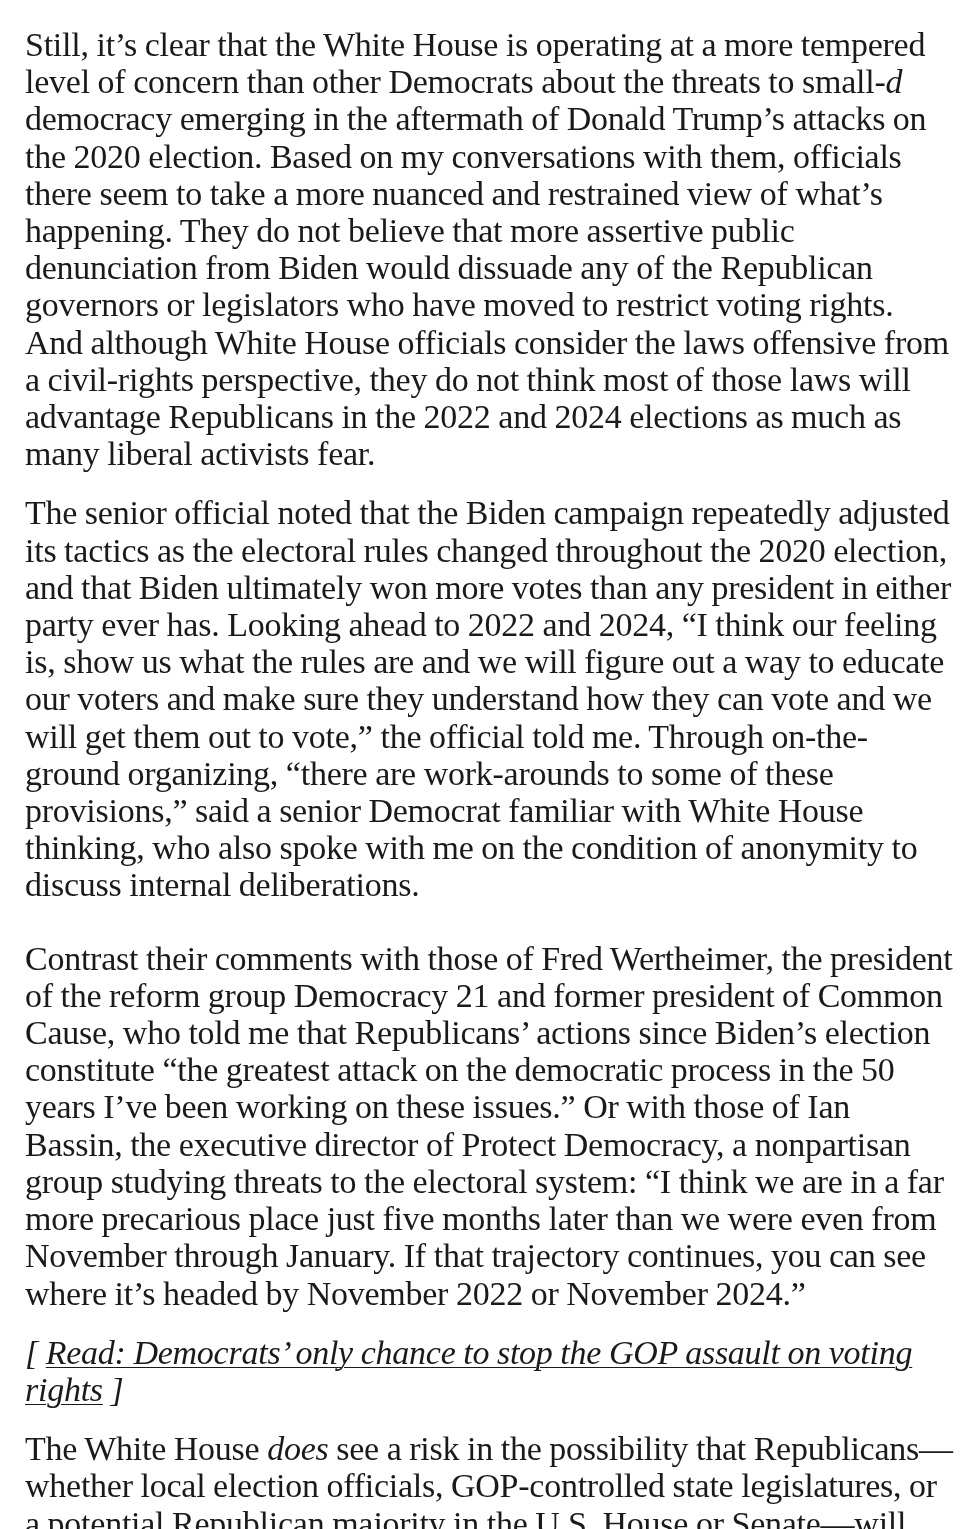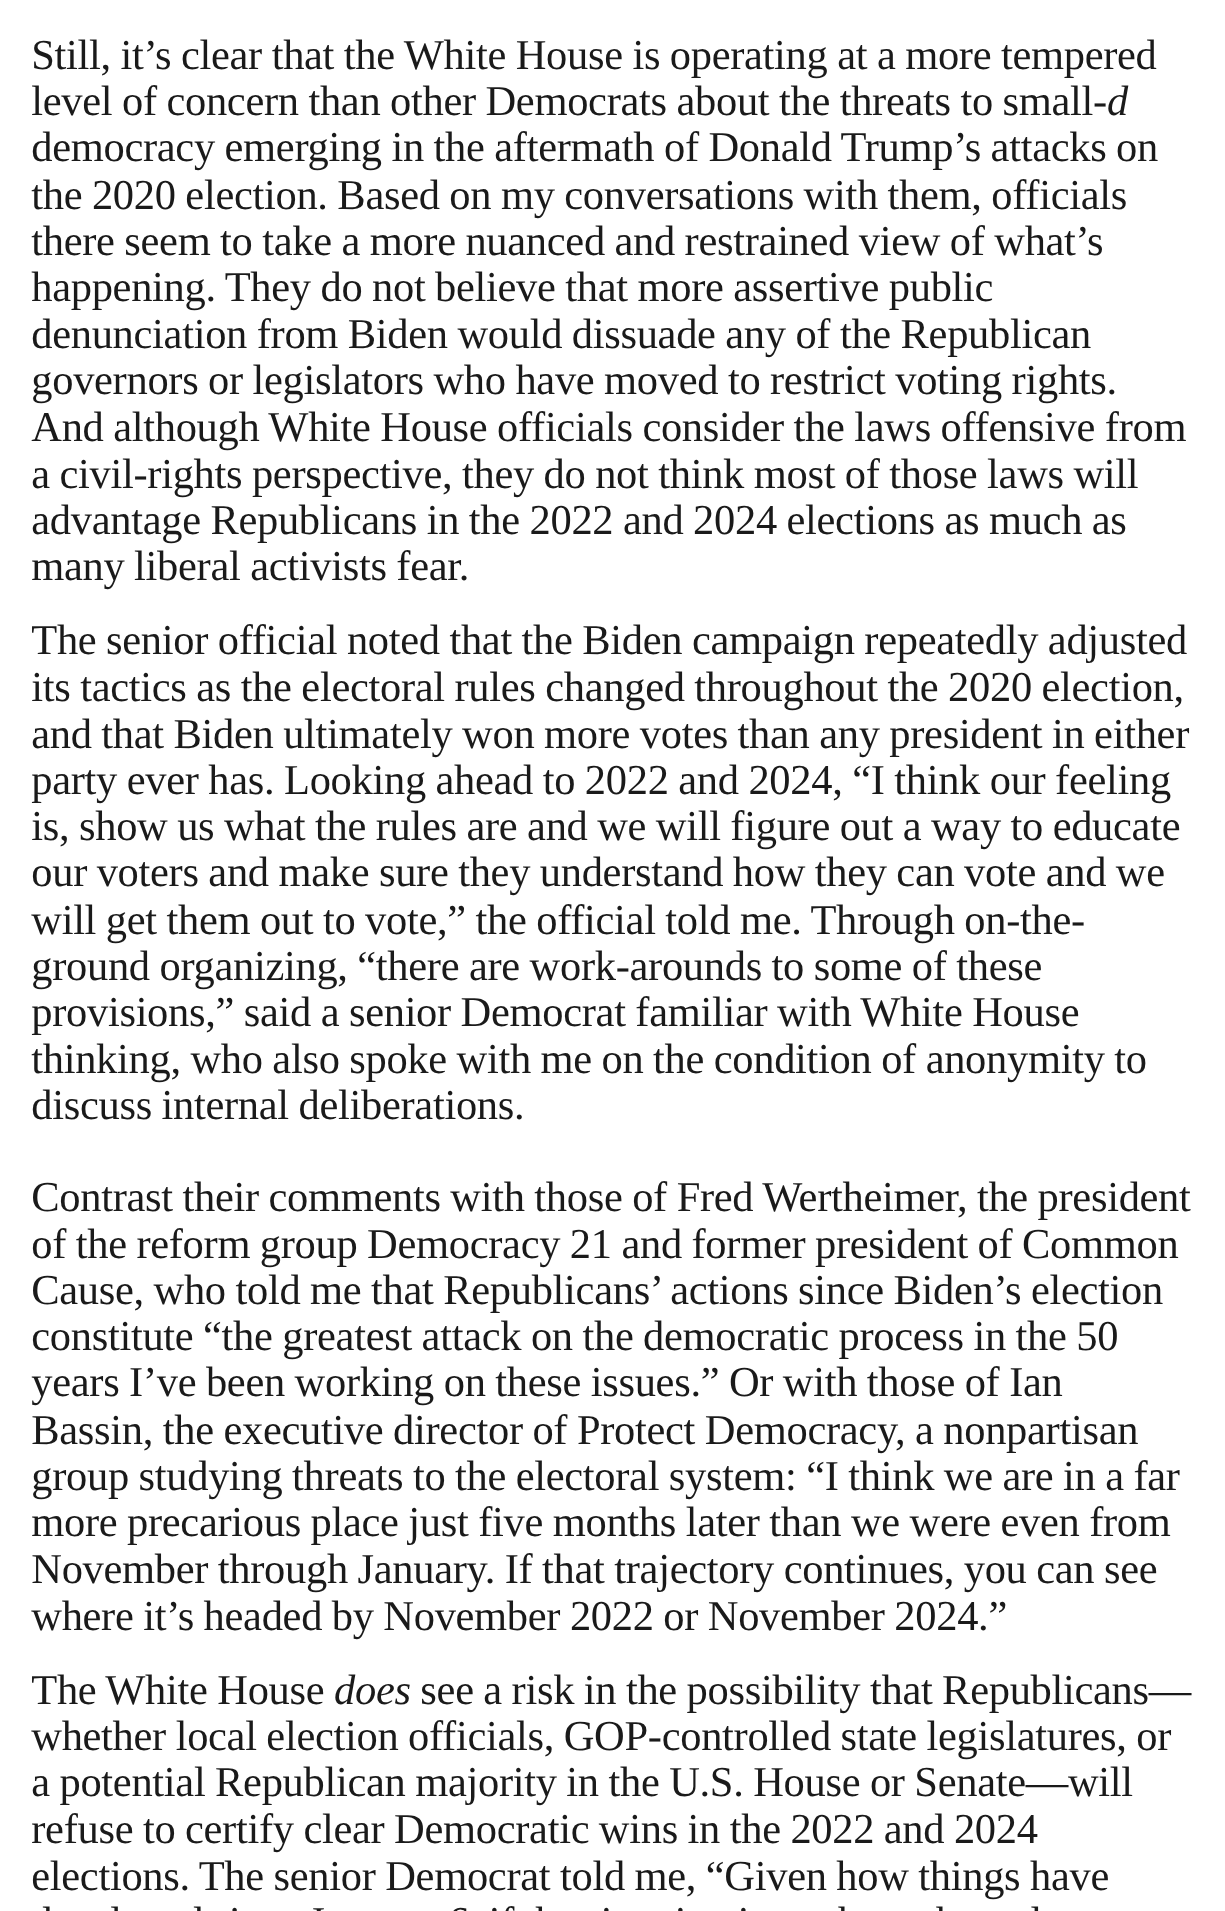--- a/index.html
+++ b/index.html
@@ -26,16 +26,19 @@
 <div class="article">
   <p>
     <span>Still, it’s clear that the White House is operating at a more tempered level of concern than other Democrats about the threats to small-</span><em>d</em><span> democracy emerging in the aftermath of Donald Trump’s attacks on the 2020 election. Based on my conversations with them, officials there seem to take a more nuanced and restrained view of what’s happening. They do not believe that more assertive public denunciation from Biden would dissuade any of the Republican governors or legislators who have moved to restrict voting rights. And although White House officials consider the laws offensive from a civil-rights perspective, they do not think most of those laws will advantage Republicans in the 2022 and 2024 elections as much as many liberal activists fear.</span>
   </p>
   <p class="gap-large">
     <span>The senior official noted that the Biden campaign repeatedly adjusted its tactics as the electoral rules changed throughout the 2020 election, and that Biden ultimately won more votes than any president in either party ever has. Looking ahead to 2022 and 2024, “I think our feeling is, show us what the rules are and we will figure out a way to educate our voters and make sure they understand how they can vote and we will get them out to vote,” the official told me. Through on-the-ground organizing, “there are work-arounds to some of these provisions,” said a senior Democrat familiar with White House thinking, who also spoke with me on the condition of anonymity to discuss internal deliberations.</span>
   </p>
   <p>
     <span>Contrast their comments with those of Fred Wertheimer, the president of the reform group Democracy 21 and former president of Common Cause, who told me that Republicans’ actions since Biden’s election constitute “the greatest attack on the democratic process in the 50 years I’ve been working on these issues.” Or with those of Ian Bassin, the executive director of Protect Democracy, a nonpartisan group studying threats to the electoral system: “I think we are in a far more precarious place just five months later than we were even from November through January. If that trajectory continues, you can see where it’s headed by November 2022 or November 2024.”</span>
   </p>
+  <p class="read-more">
+    <span>[ </span><a>Read: Democrats’ only chance to stop the GOP assault on voting rights</a><span> ]</span>
+  </p>
   <p>
     <span>The White House </span><em>does</em><span> see a risk in the possibility that Republicans—whether local election officials, GOP-controlled state legislatures, or a potential Republican majority in the U.S. House or Senate—will refuse to certify clear Democratic wins in the 2022 and 2024 elections. The senior Democrat told me, “Given how things have developed since January 6, if the situation is not brought under some control and this isn’t countered effectively, then I think there is a significant risk” that “Republican officials, unlike the ones we saw standing up to pressure in 2020, are going to decline to certify Democratic victories.” If Republicans hold the House, Senate, or both after the 2024 election, that could allow Congress to try to install a GOP president even if clear evidence exists that the Democrat won.</span>
   </p>
 </div>
 
 </body></html>

